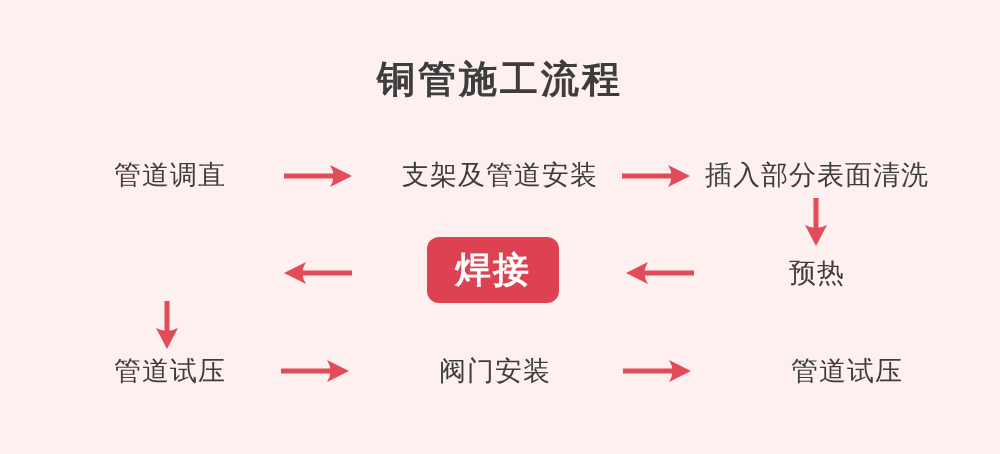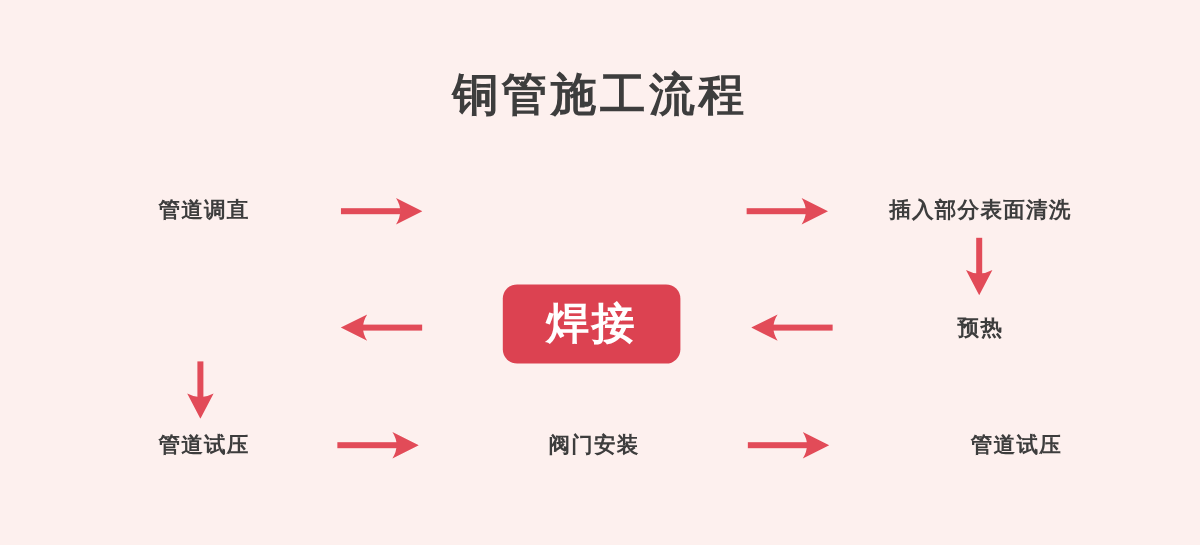--- a/index.html
+++ b/index.html
@@ -28,28 +28,28 @@
     transform: translate(-50%, -50%);
   }
   .title {
     font-size: 38px;
     font-weight: 700;
     letter-spacing: 3px;
     color: var(--text);
     white-space: nowrap;
   }
   .step {
-    font-size: 18px;
-    font-weight: 700;
+    font-size: 27px;
+    font-weight: 400;
     letter-spacing: 1px;
     color: var(--text);
     white-space: nowrap;
   }
   .step-highlight {
-    width: 148px;
+    width: 132px;
     height: 66px;
     background: var(--accent);
     border-radius: 12px;
     display: flex;
     align-items: center;
     justify-content: center;
     font-size: 36px;
     font-weight: 700;
     letter-spacing: 2px;
     color: var(--highlight-text);
@@ -88,20 +88,21 @@
 
   <div class="abs step pos-s1">管道调直</div>
 
   <span class="abs arrow pos-a1">
     <svg width="68" height="26" viewBox="0 0 68 26">
       <rect x="0" y="10.5" width="50" height="5" fill="currentColor"></rect>
       <path d="M68 13 L46 2 Q53 13 46 24 Z" fill="currentColor"></path>
     </svg>
   </span>
 
+  <div class="abs step pos-s2">支架及管道安装</div>
 
   <span class="abs arrow pos-a2">
     <svg width="68" height="26" viewBox="0 0 68 26">
       <rect x="0" y="10.5" width="50" height="5" fill="currentColor"></rect>
       <path d="M68 13 L46 2 Q53 13 46 24 Z" fill="currentColor"></path>
     </svg>
   </span>
 
   <div class="abs step pos-s3">插入部分表面清洗</div>
 

